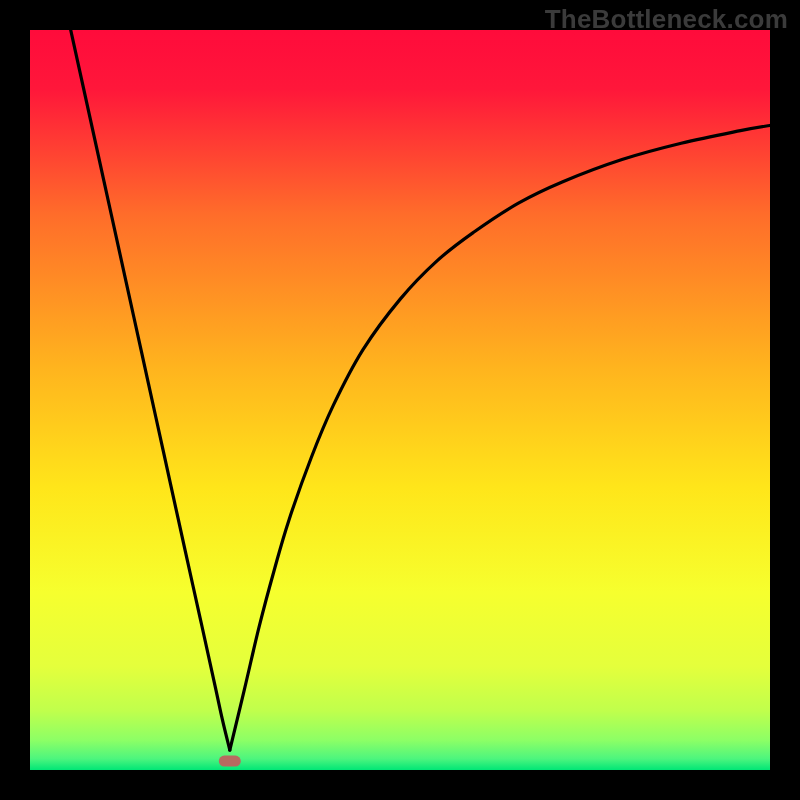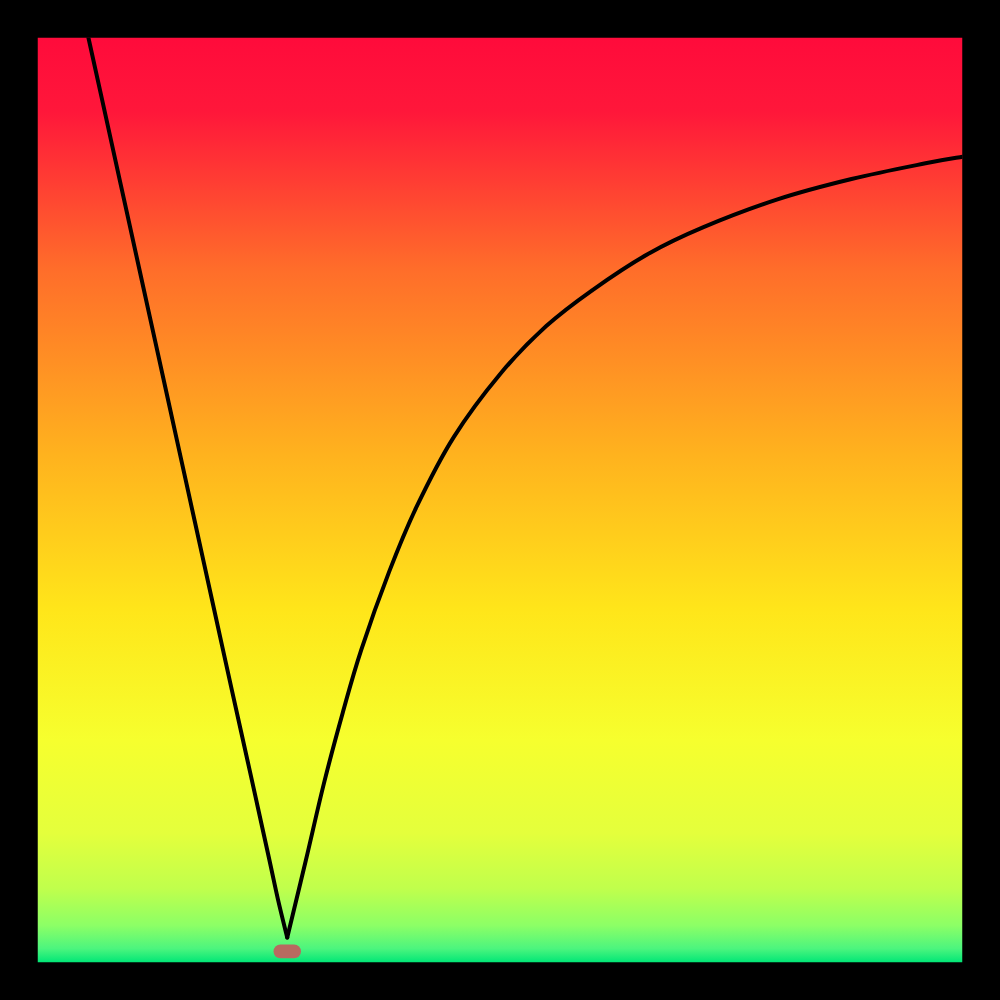--- a/index.html
+++ b/index.html
@@ -65,13 +65,14 @@
       <g id="curves">
           <path d="M 40.70 0.00 C 42.70 9.06, 47.14 29.14, 51.80 50.32 C 56.46 71.50, 61.27 93.42, 66.60 117.66 C 71.93 141.90, 76.07 160.76, 81.40 185.00 C 86.73 209.24, 90.87 228.10, 96.20 252.34 C 101.53 276.58, 105.67 295.44, 111.00 319.68 C 116.33 343.92, 120.47 362.78, 125.80 387.02 C 131.13 411.26, 135.27 430.12, 140.60 454.36 C 145.93 478.60, 150.07 497.59, 155.40 521.70 C 160.73 545.81, 164.87 564.19, 170.20 588.30 C 175.53 612.41, 181.00 637.39, 185.00 655.64 C 189.00 673.89, 189.74 678.09, 192.40 689.68 C 195.06 701.27, 198.47 714.56, 199.80 720.02" stroke="#000" stroke-width="3.2" fill="none" stroke-linecap="round"></path>
           <path d="M 199.80 720.02 C 202.46 708.96, 209.27 680.98, 214.60 658.60 C 219.93 636.22, 224.07 617.01, 229.40 595.70 C 234.73 574.39, 238.87 559.25, 244.20 540.20 C 249.53 521.15, 252.34 510.13, 259.00 489.88 C 265.66 469.63, 273.21 448.37, 281.20 427.72 C 289.19 407.07, 294.08 394.63, 303.40 375.18 C 312.72 355.73, 321.01 338.73, 333.00 319.68 C 344.99 300.63, 356.68 285.34, 370.00 269.36 C 383.32 253.38, 393.68 243.00, 407.00 230.88 C 420.32 218.76, 429.35 212.41, 444.00 202.02 C 458.65 191.63, 472.42 182.22, 488.40 173.16 C 504.38 164.10, 514.15 159.56, 532.80 151.70 C 551.45 143.84, 570.69 136.43, 592.00 129.50 C 613.31 122.57, 629.89 118.41, 651.20 113.22 C 672.51 108.03, 694.42 103.84, 710.40 100.64 C 726.38 97.44, 734.67 96.39, 740.00 95.46" stroke="#000" stroke-width="3.2" fill="none" stroke-linecap="round"></path>
         </g>
       <g id="marker">
           <rect x="188.80" y="725.62" width="22" height="11" rx="5.5" ry="5.5" fill="#b86a60"></rect>
         </g>
     </svg>
   </div>
 
+  <div class="watermark">TheBottleneck.com</div>
 </div>
 
 </body></html>

